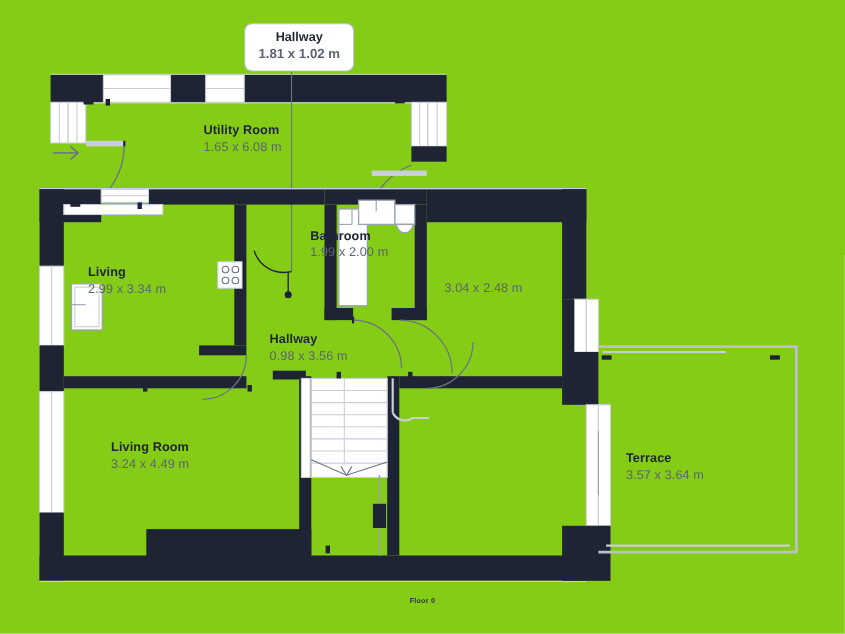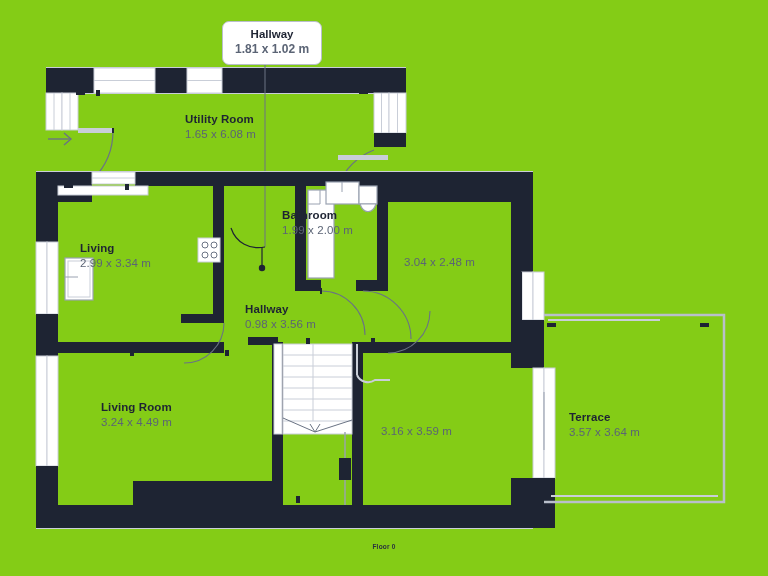--- a/index.html
+++ b/index.html
@@ -341,23 +341,20 @@
   <div class="room-label" style="left:245px; top:302px; width:130px;">
     <span class="rl-name">Hallway</span>
     <span class="rl-dims">0.98 x 3.56 m</span>
   </div>
 
   <div class="room-label" style="left:101px; top:400px; width:140px;">
     <span class="rl-name">Living Room</span>
     <span class="rl-dims">3.24 x 4.49 m</span>
   </div>
 
-  <div class="room-label" style="left:381px; top:424px; width:130px;">
-    <span class="rl-dims">3.16 x 3.59 m</span>
-  </div>
 
   <div class="room-label" style="left:569px; top:386px; width:140px;margin-top:24px;">
     <span class="rl-name">Terrace</span>
     <span class="rl-dims">3.57 x 3.64 m</span>
   </div>
 
   <div class="floor-caption" style="top:543px;">Floor 0</div>
 
 </div>
 

